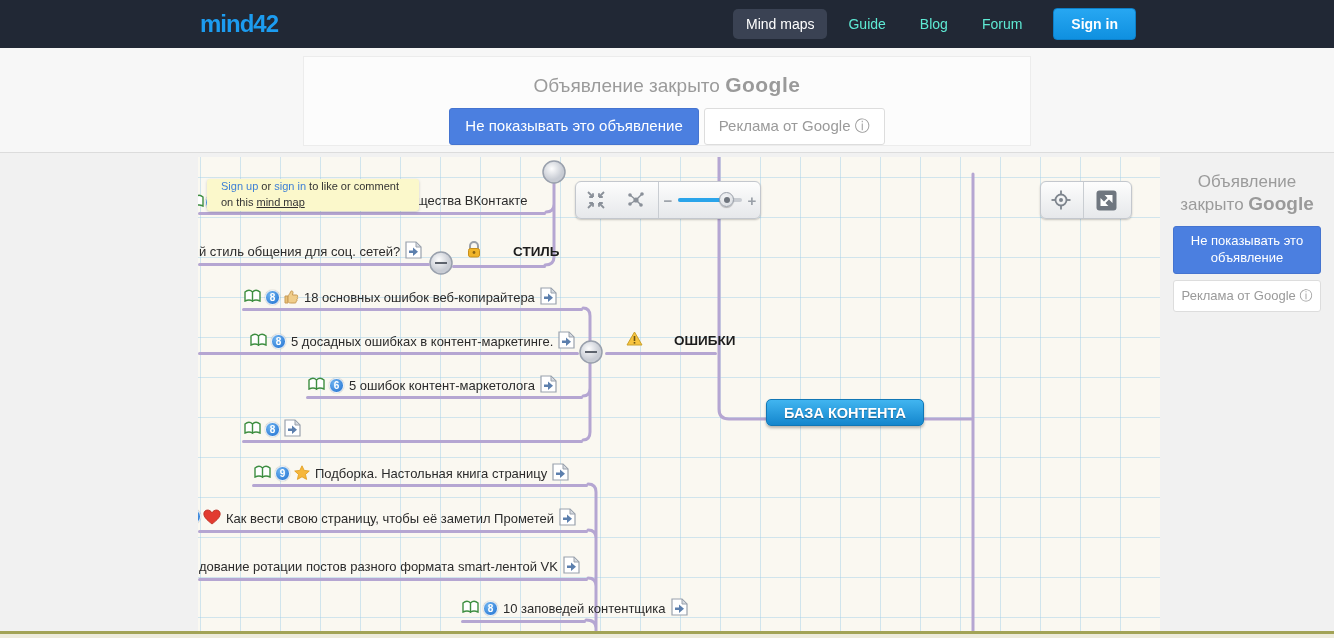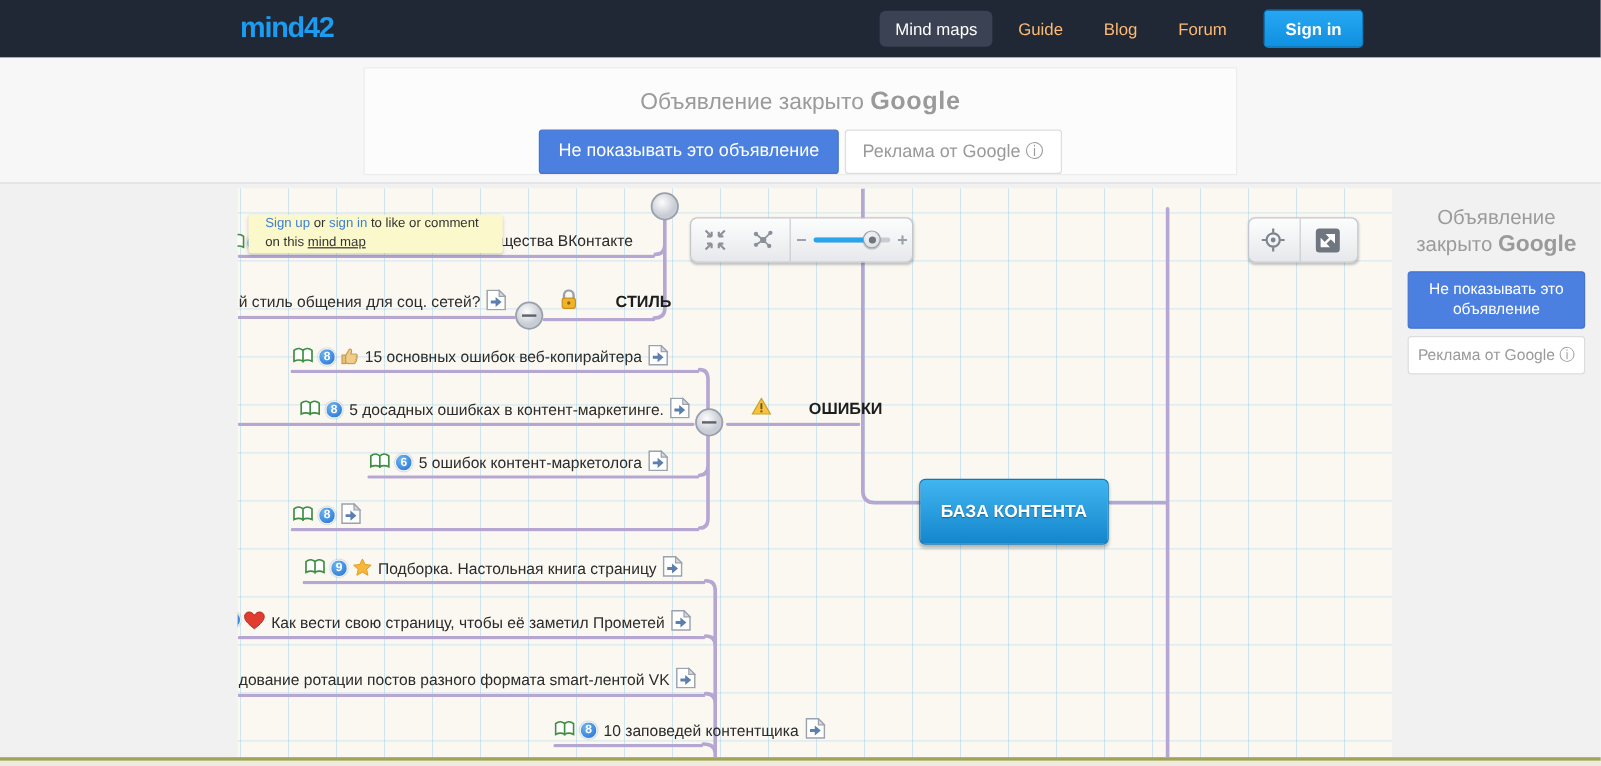--- a/index.html
+++ b/index.html
@@ -4,21 +4,21 @@
 <style>
   * { margin:0; padding:0; box-sizing:border-box; }
   html,body { width:1334px; height:638px; overflow:hidden; font-family:"Liberation Sans", sans-serif; }
   #app { position:relative; width:1334px; height:638px; background:#f1f1f1; }
 
   
   .navbar { position:absolute; top:0; left:0; width:1334px; height:48px; background:#212835;
             display:flex; align-items:center; justify-content:space-between; padding:0 198px 0 200px; }
   .logo { color:#1c9cf0; font-size:24px; font-weight:bold; letter-spacing:-1px; }
   .nav-right { display:flex; align-items:center; gap:8px; }
-  .nav-item { color:#fdba74; font-size:14px; padding:7px 13px; cursor:pointer; }
+  .nav-item { color:#5eead4; font-size:14px; padding:7px 13px; cursor:pointer; }
   .nav-item.active { background:#3a4253; color:#ffffff; font-weight:normal; border-radius:5px; }
   .signin-btn { background:linear-gradient(#27a7f2,#0f90e0); color:#fff; font-size:14px; font-weight:bold;
                 padding:7px 17px; border-radius:4px; border:1px solid #0c7fc8; margin-left:10px; cursor:pointer; }
 
   
   .banner { position:absolute; top:48px; left:0; width:1334px; height:104px; background:#f7f7f7; }
   .banner-box { position:absolute; left:303px; top:8px; width:728px; height:90px; background:#fcfcfc;
                 border:1px solid #ececec; text-align:center; }
   .banner-title { margin-top:16px; font-size:19px; color:#9b9b9b; }
   .g-brand { font-size:21px; font-weight:600; color:#9a9a9a; letter-spacing:0.5px; }
@@ -41,21 +41,21 @@
   svg.overlay { position:absolute; left:0; top:0; z-index:1; }
   .bline { position:absolute; height:0; border-bottom:3px solid #b5a6d2; z-index:1; border-radius:2px; }
 
   .node { position:absolute; z-index:3; display:flex; align-items:center; gap:4px; font-size:13px; color:#2b2b2b; white-space:nowrap; }
   .node .txt { padding:0 1px; }
   .bold-node { font-weight:bold; color:#1d1d1d; font-size:13.5px;margin-left:26px; }
   .badge { display:inline-block; width:15px; height:15px; border-radius:50%;
            background:radial-gradient(circle at 35% 30%, #6fb4f0, #1f6fd0); border:1px solid #e8f1fb;
            box-shadow:0 0 1px rgba(0,0,0,.5); color:#fff; font-size:10px; font-weight:bold;
            line-height:14px; text-align:center; }
-  .central { position:absolute; left:568px; top:242px; width:158px; height:55px; z-index:3;
+  .central { position:absolute; left:568px; top:242px; width:158px; height:27px; z-index:3;
              background:linear-gradient(#41b5f0,#1486cd); border:1px solid #1177b6; border-radius:5px;
              box-shadow:0 2px 3px rgba(0,0,0,.28); color:#fff; font-weight:bold; font-size:14.5px;
              display:flex; align-items:center; justify-content:center; text-shadow:0 1px 1px rgba(0,0,0,.35); }
 
   
   .tooltip { position:absolute; left:9px; top:22px; width:212px; z-index:6; background:#fbf8cb;
              padding:0 14px; font-size:11px; color:#333; line-height:1.45; border-radius:3px;
              box-shadow:0 1px 3px rgba(0,0,0,.18); white-space:normal; }
   .tooltip a { color:#3d7fd6; text-decoration:none; cursor:pointer; }
   .tooltip .mm { color:#333; text-decoration:underline; cursor:pointer; }
@@ -197,21 +197,21 @@
               <path d="M1,3 C4,0.5 7,1.5 8.5,3 L8.5,12 C6.5,10.8 3.5,10.8 1,12 Z M16,3 C13,0.5 10,1.5 8.5,3 L8.5,12 C10.5,10.8 13.5,10.8 16,12 Z" fill="#ffffff" stroke="#3e8e41" stroke-width="1.4"></path>
             </svg>
         </span>
         <span class="badge">8</span>
         <span class="ic">
           <svg width="15" height="15">
               <path d="M1,7 h3 v7 h-3 z" fill="#e9c077" stroke="#c89b55"></path>
               <path d="M4,8 c0,-2 2,-3 2.5,-5 c0.3,-1.5 2.5,-1.5 2.5,0.5 l-0.5,2.5 h4 c1.5,0 1.5,2 0.5,2.3 c1,0.7 0.6,2 -0.3,2.2 c0.7,0.8 0.2,1.9 -0.7,2 c0.4,1 -0.3,1.5 -1.2,1.5 h-4.3 c-1.5,0 -2.5,-1 -2.5,-2 z" fill="#f0cd8a" stroke="#c89b55"></path>
             </svg>
         </span>
-        <span class="txt">15 основных ошибок веб-копирайтера</span>
+        <span class="txt">18 основных ошибок веб-копирайтера</span>
         <span class="ic">
           <svg width="17" height="18">
               <path d="M1,1 h10 l5,5 v11 h-15 z" fill="#fff" stroke="#9aa2ad" stroke-width="1.2"></path>
               <path d="M11,1 l5,5 h-5 z" fill="#d7dbe1" stroke="#9aa2ad" stroke-width="1"></path>
               <path d="M4,9.5 h4 v-3 l5,4.2 -5,4.2 v-3 h-4 z" fill="#5c7fad"></path>
             </svg>
         </span>
       </div>
 
       <div class="node" style="left:52px;top:174px">

